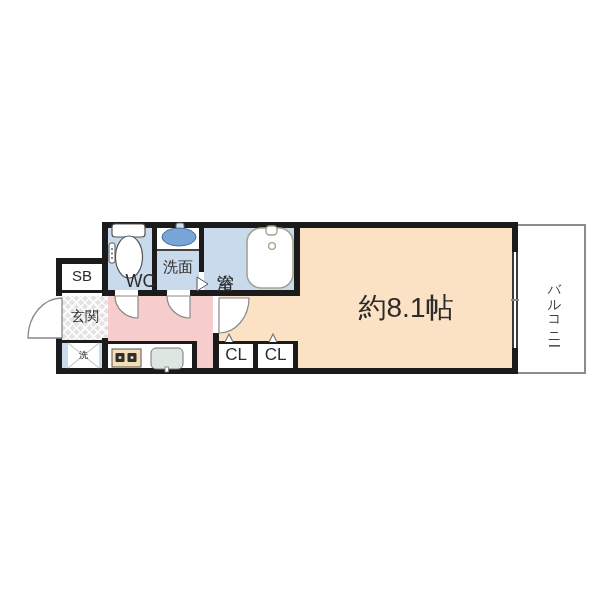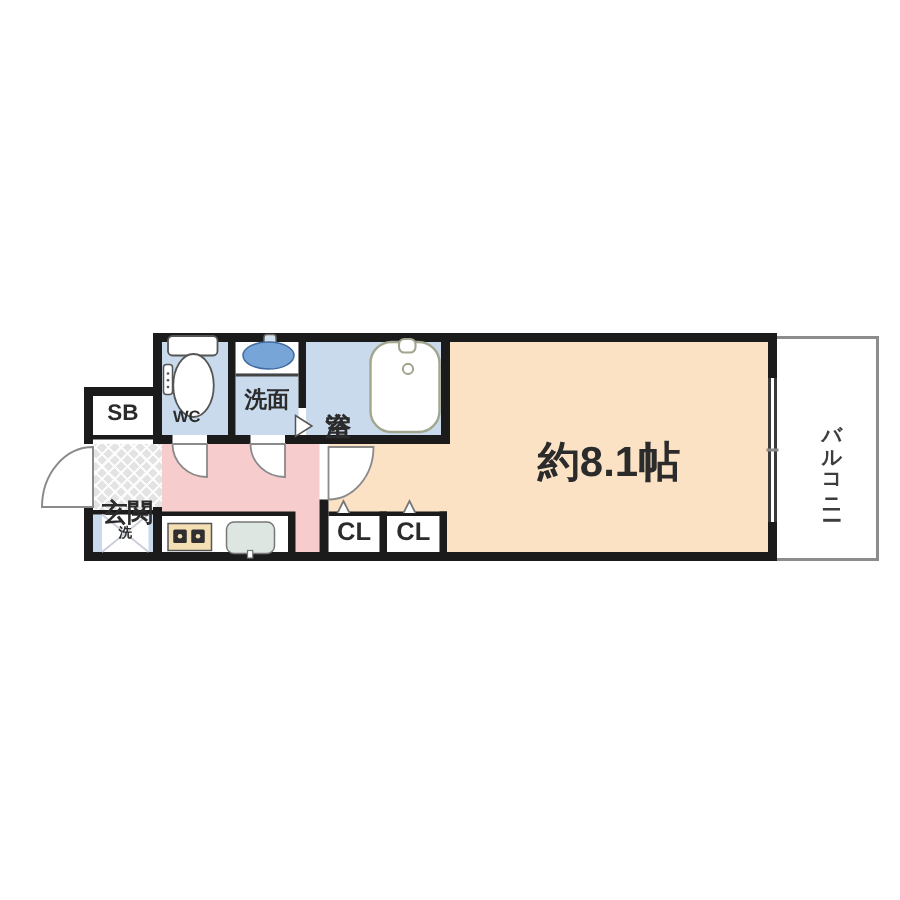--- a/index.html
+++ b/index.html
@@ -1,18 +1,18 @@
 <!DOCTYPE html>
 <html><head>
 <meta charset="utf-8">
 <style>
   html,body{margin:0;padding:0;background:#ffffff;}
   #canvas{
     position:relative;width:600px;height:600px;background:#ffffff;overflow:hidden;
-    font-family:"Liberation Sans","DejaVu Sans",sans-serif;color:#2b2b2b;font-weight:bold;
+    font-family:"Liberation Sans","DejaVu Sans",sans-serif;color:#2b2b2b;
   }
   .fill{position:absolute;}
   .wall{position:absolute;background:#1b1b1b;}
   .thin{position:absolute;background:#1b1b1b;}
   .lbl{position:absolute;text-align:center;color:#2b2b2b;line-height:1.1;}
   .vlbl{position:absolute;writing-mode:vertical-rl;text-orientation:upright;text-align:center;color:#2b2b2b;}
   .peach{background:#fbe2c4;}
   .pink{background:#f6cdcc;}
   .wet{background:#c8daec;}
   .white{background:#ffffff;}
@@ -116,23 +116,23 @@
     <circle cx="132" cy="357.5" r="1.5" fill="#f4deb4"></circle>
 
     <rect x="151" y="348" width="32" height="21" rx="5" fill="#dde6e0" stroke="#777" stroke-width="1"></rect>
     <rect x="165" y="367" width="3.5" height="5" fill="#ffffff" stroke="#777" stroke-width="0.8"></rect>
 
     <line x1="68" y1="343" x2="99" y2="368" stroke="#c9ced8" stroke-width="1.2"></line>
     <line x1="99" y1="343" x2="68" y2="368" stroke="#c9ced8" stroke-width="1.2"></line>
   </svg>
 
   <div class="lbl" style="left:62px;top:268px;width:40px;font-size:15px;">SB</div>
-  <div class="lbl" style="left:101px;top:272px;width:47px;font-size:11px;">WC</div>
+  <div class="lbl" style="left:117px;top:272px;width:47px;font-size:18px;">WC</div>
   <div class="lbl" style="left:157px;top:259px;width:42px;font-size:15px;">洗面</div>
   <div class="vlbl" style="left:215px;top:233px;width:22px;height:56px;font-size:17px;">浴室</div>
-  <div class="lbl" style="left:62px;top:309px;width:46px;font-size:17px;margin-top:24px;">玄関</div>
+  <div class="lbl" style="left:62px;top:309px;width:46px;font-size:14px;">玄関</div>
   <div class="lbl" style="left:62px;top:351px;width:43px;font-size:9px;">洗</div>
   <div class="lbl" style="left:219px;top:346px;width:34px;font-size:17px;">CL</div>
   <div class="lbl" style="left:258px;top:346px;width:35px;font-size:17px;">CL</div>
   <div class="lbl" style="left:300px;top:293px;width:212px;font-size:28px;">約8.1帖</div>
   <div class="vlbl" style="left:537px;top:242px;width:26px;height:130px;font-size:13.5px;letter-spacing:1px;color:#3d3d3d;">バルコニー</div>
 
 </div>
 
 </body></html>

